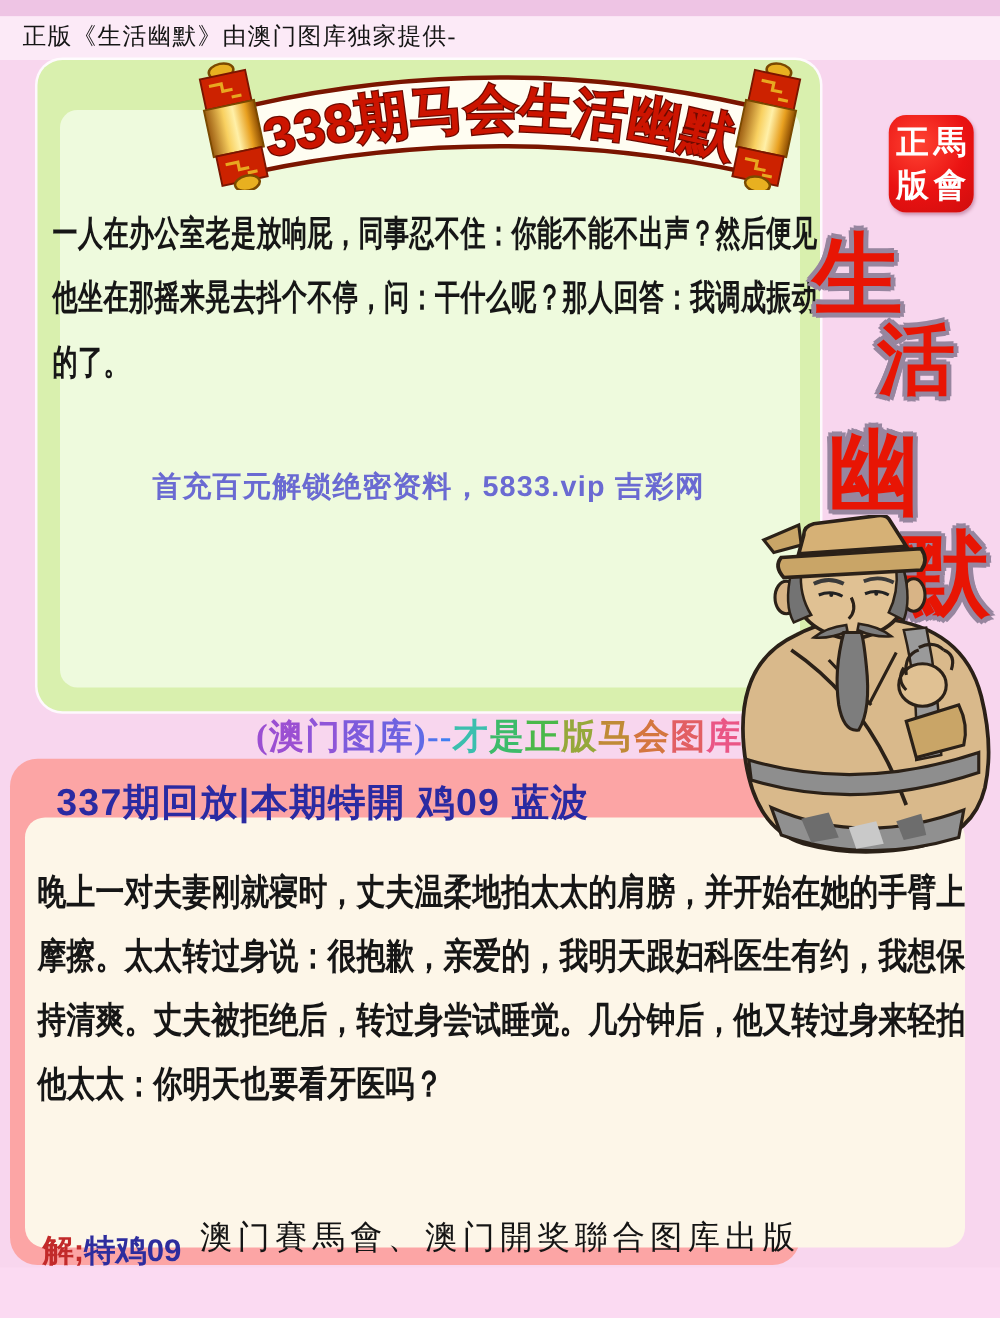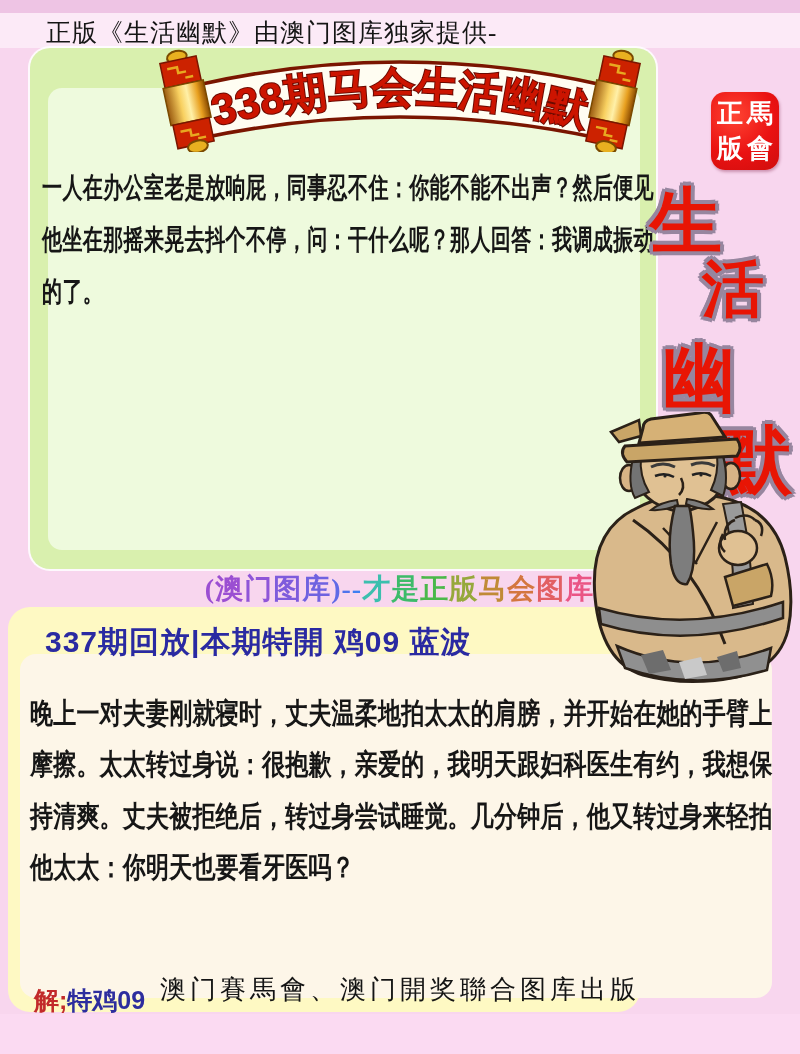--- a/index.html
+++ b/index.html
@@ -5,21 +5,21 @@
   html,body{margin:0;padding:0;background:#b9b0b4;}
   #screen{
     position:relative;width:800px;height:1054px;overflow:hidden;
     background:#f8d6ee;
     font-family:"Liberation Sans", sans-serif;
   }
   .top-strip{position:absolute;left:0;top:0;width:800px;height:13px;background:#eec4e4;}
   .header-band{position:absolute;left:0;top:13px;width:800px;height:35px;background:#fceaf7;}
   .hdr-text{
     position:absolute;top:16px;font-family:"Liberation Serif", serif;
-    font-size:25px;color:#151515;white-space:nowrap;letter-spacing:1px;margin-left:28px;
+    font-size:19px;color:#151515;white-space:nowrap;letter-spacing:1px;
   }
   .hdr-left{left:18px;}
   .hdr-right{right:14px;}
 
   
   .green-box{
     position:absolute;left:30px;top:48px;width:626px;height:521px;
     background:#d9f0ae;border-radius:20px;
     box-shadow:0 0 0 2px rgba(255,255,255,.85);
   }
@@ -68,21 +68,21 @@
   
   .mid-banner{
     position:absolute;left:0;top:570px;width:799px;text-align:center;
     font-family:"Liberation Serif", serif;font-size:28px;font-weight:bold;
     letter-spacing:1px;white-space:nowrap;
   }
 
   
   .cream-box{
     position:absolute;left:8px;top:607px;width:632px;height:405px;
-    background:#fef9c3;border-radius:22px;
+    background:#fca5a5;border-radius:22px;
   }
   .cream-inner{
     position:absolute;left:12px;top:47px;width:752px;height:344px;
     background:#fdf6e8;border-radius:16px;
   }
   .results-header{
     position:absolute;left:37px;top:15px;
     font-size:30px;font-weight:bold;color:#2a2aa2;letter-spacing:1px;white-space:nowrap;
   }
   .joke-bottom{
@@ -151,20 +151,21 @@
         <path d="M 452 82 h 10 v 6 h 8 M 468 92 h 8" stroke="#e8a820" stroke-width="2.5" fill="none"></path>
         <ellipse cx="466" cy="100" rx="10" ry="6" fill="#e8b020" stroke="#7a4a00" stroke-width="2"></ellipse>
       </g>
       <path id="bannerArc" d="M 66 78 Q 250 30 434 78" fill="none"></path>
       <text font-size="43" font-weight="bold" fill="#cc1400" stroke="#6b0a00" stroke-width="2" paint-order="stroke" text-anchor="middle" font-family="Liberation Sans, sans-serif">
         <textPath href="#bannerArc" startOffset="50%">338期马会生活幽默</textPath>
       </text>
     </svg>
 
     <div class="joke-top">一人在办公室老是放响屁，同事忍不住：你能不能不出声？然后便见他坐在那摇来晃去抖个不停，问：干什么呢？那人回答：我调成振动的了。</div>
+    <div class="promo-line">首充百元解锁绝密资料，5833.vip 吉彩网</div>
   </div>
 
   <div class="seal">
     <span>正</span>
     <span>馬</span>
     <span>版</span>
     <span>會</span>
   </div>
 
   <div class="vchar vc0">生</div>

